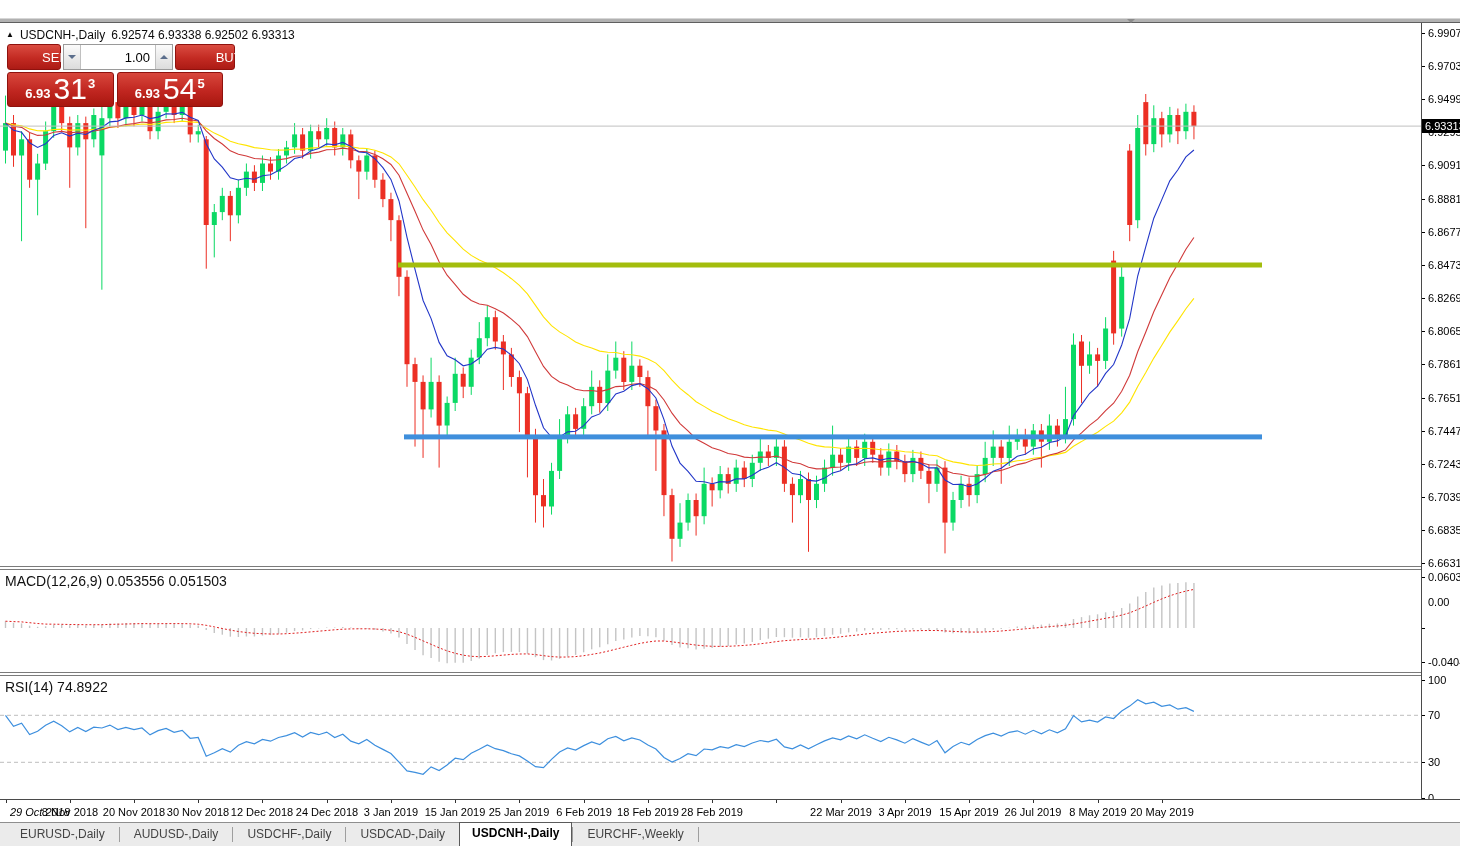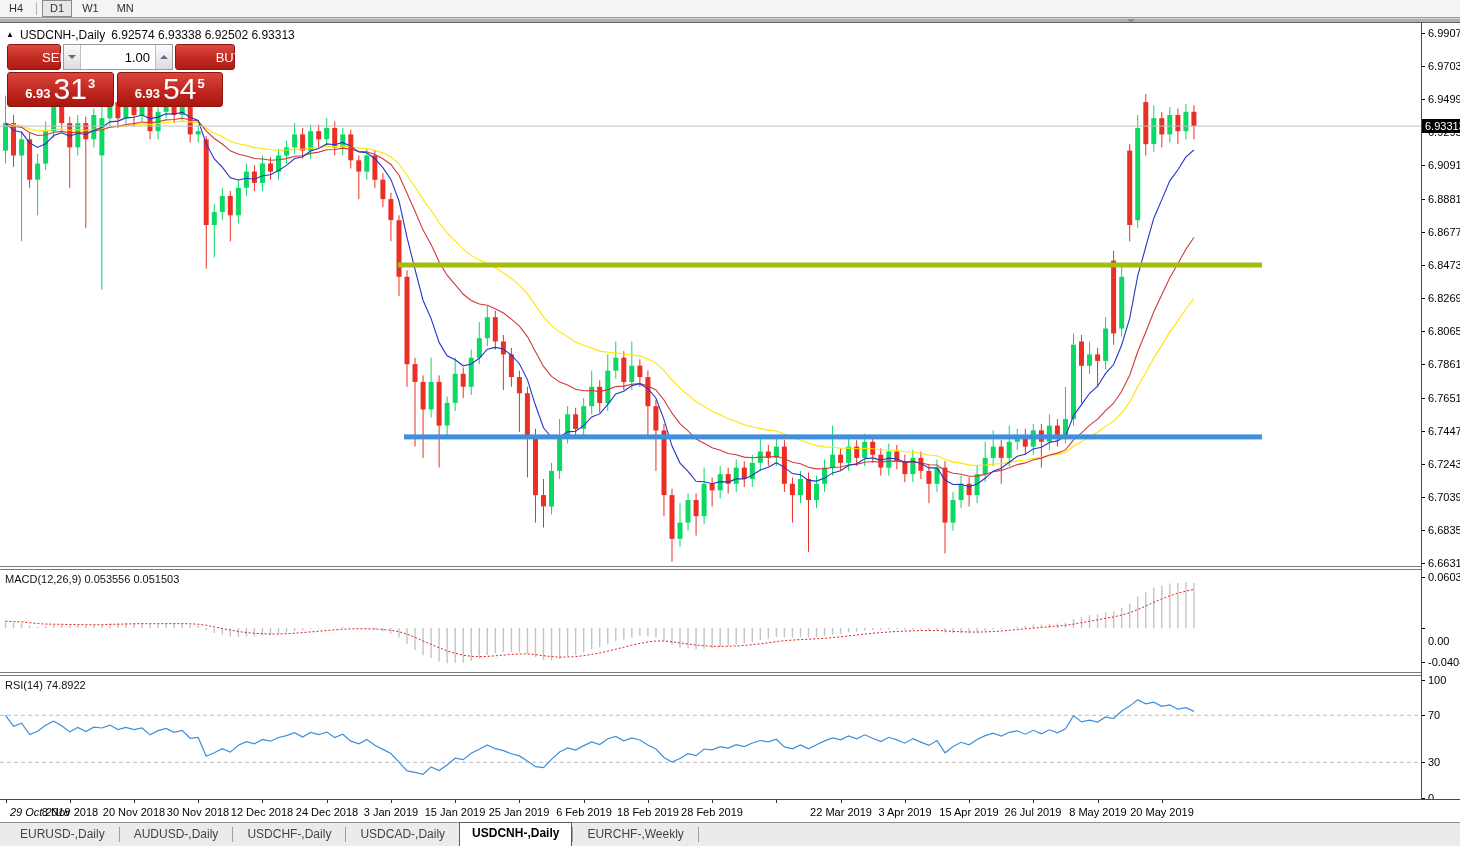--- a/index.html
+++ b/index.html
@@ -18,21 +18,21 @@
   #scroll-marker{position:absolute;top:0;left:1127px;width:0;height:0;
            border-left:4px solid transparent;border-right:4px solid transparent;border-top:4px solid #8b8b8b;}
   
   .panel{position:absolute;left:0;background:#fff;}
   #main-panel{top:23px;width:1421px;height:543px;}
   #macd-panel{top:570px;width:1421px;height:102px;}
   #rsi-panel{top:676px;width:1421px;height:123px;}
   .sep{position:absolute;left:0;width:1460px;height:4px;box-sizing:border-box;background:#fff;
        border-top:1px solid #7b7b7b;border-bottom:1px solid #7b7b7b;}
   #sep1{top:566px;} #sep2{top:672px;}
-  .panel-header{position:absolute;top:3px;left:5px;font-size:11px;color:#111;white-space:pre;z-index:5;}
+  .panel-header{position:absolute;top:3px;left:5px;font-size:14px;color:#111;white-space:pre;z-index:5;}
   
   #price-axis{position:absolute;top:23px;left:1421px;width:39px;height:776px;border-left:1px solid #4a4a4a;
               box-sizing:border-box;background:#fff;font-size:11px;color:#000;}
   .axis-label{position:absolute;left:6px;white-space:nowrap;}
   .axis-tickmark{position:absolute;left:0;width:3px;height:1px;background:#000;}
   #price-tag{position:absolute;left:0;width:39px;height:14px;background:#000;color:#fff;
              font-size:11px;line-height:14px;padding-left:3px;box-sizing:border-box;z-index:6;}
   
   #date-axis{position:absolute;top:799px;left:0;width:1460px;height:23px;box-sizing:border-box;
              border-top:1px solid #4a4a4a;background:#fff;font-size:11px;color:#000;}
@@ -73,27 +73,20 @@
   .tw-price-small{font-size:13px;font-weight:bold;margin-right:3px;margin-bottom:2px;}
   .tw-price-big{font-size:30px;line-height:28px;}
   .tw-price-sup{font-size:13px;font-weight:bold;position:relative;top:-12px;margin-left:1px;}
   svg{display:block;}
 </style>
 </head>
 <body>
 
 <div id="screen">
 
-  <div id="toolbar">
-      <div class="tf-btn">H4</div>
-      <div class="tf-sep"></div>
-      <div class="tf-btn active">D1</div>
-      <div class="tf-btn">W1</div>
-      <div class="tf-btn">MN</div>
-    </div>
 
   <div id="graybar">
     <div id="scroll-marker"></div>
   </div>
 
   <div id="main-panel" class="panel">
     <svg id="main-svg" width="1421" height="543">
         <line x1="5.5" y1="72.6" x2="5.5" y2="140.5" stroke="#0bd964" stroke-width="1"></line>
         <rect x="3.0" y="100.1" width="5" height="27.5" fill="#0bd964"></rect>
         <line x1="13.53" y1="92.0" x2="13.53" y2="143.8" stroke="#ec2f24" stroke-width="1"></line>
@@ -634,21 +627,21 @@
       <div class="axis-label" style="top: 435px;">6.72430</div>
       <div class="axis-tickmark" style="top: 474px;"></div>
       <div class="axis-label" style="top: 468px;">6.70390</div>
       <div class="axis-tickmark" style="top: 507px;"></div>
       <div class="axis-label" style="top: 501px;">6.68350</div>
       <div class="axis-tickmark" style="top: 540px;"></div>
       <div class="axis-label" style="top: 534px;">6.66310</div>
       <div class="axis-tickmark" style="top: 554px;"></div>
       <div class="axis-label" style="top: 548px;">0.060342</div>
       <div class="axis-tickmark" style="top: 605px;"></div>
-      <div class="axis-label" style="top: 612px;">0.00</div>
+      <div class="axis-label" style="top: 573px;">0.00</div>
       <div class="axis-tickmark" style="top: 639px;"></div>
       <div class="axis-label" style="top: 633px;">-0.040415</div>
       <div class="axis-tickmark" style="top: 657px;"></div>
       <div class="axis-label" style="top: 651px;">100</div>
       <div class="axis-tickmark" style="top: 692px;"></div>
       <div class="axis-label" style="top: 686px;">70</div>
       <div class="axis-tickmark" style="top: 739px;"></div>
       <div class="axis-label" style="top: 733px;">30</div>
       <div class="axis-tickmark" style="top: 775px;"></div>
       <div class="axis-label" style="top: 769px;">0</div>

